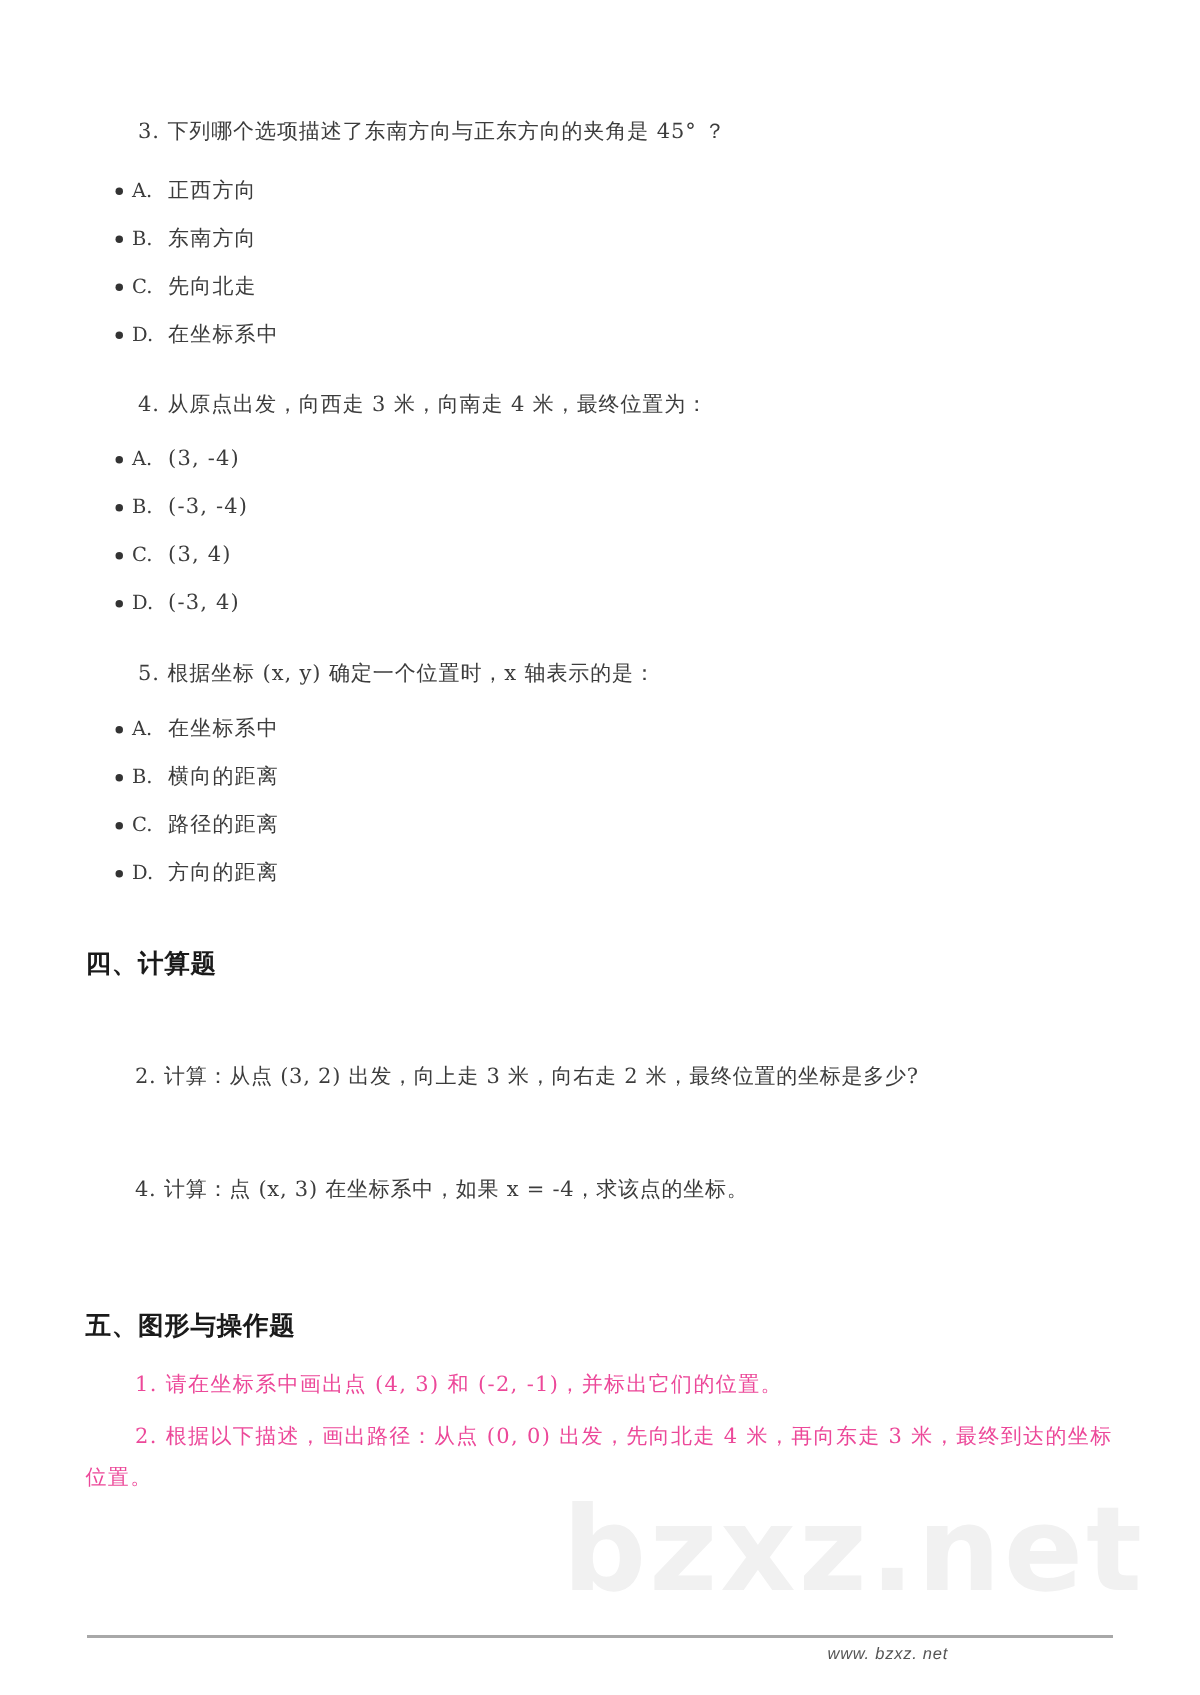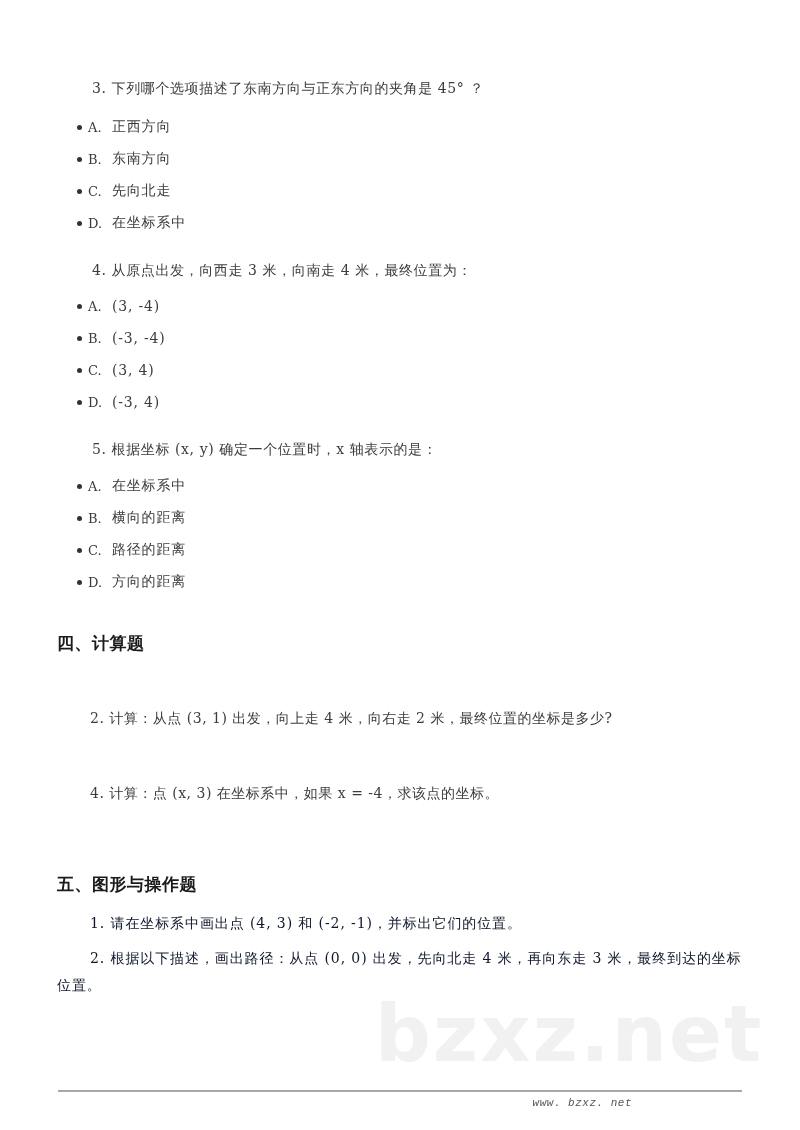--- a/index.html
+++ b/index.html
@@ -73,21 +73,21 @@
       color: #3c3c3c;
       white-space: nowrap;
       letter-spacing: 0.5px;
     }
     .para {
       position: absolute;
       left: 57px;
       width: 690px;
       font-size: 14px;
       line-height: 27px;
-      color: #0f172a;
+      color: #ec4899;
       text-indent: 33px;
       letter-spacing: 0.9px;
     }
     .watermark {
       position: absolute;
       left: 375px;
       top: 978px;
       font-family: "DejaVu Sans", "Liberation Sans", sans-serif;
       font-weight: bold;
       font-size: 78px;
@@ -100,21 +100,21 @@
       left: 58px;
       top: 1074px;
       width: 684px;
       height: 0;
       border-top: 2px solid #a8a8a8;
     }
     .footer-url {
       position: absolute;
       right: 60px;
       top: 1081px;
-      font-family: Liberation Mono, monospace;
+      font-family: Liberation Sans, sans-serif;
       font-style: italic;
       font-size: 11px;
       color: #555;
       letter-spacing: 0.5px;
     }
   </style>
 </head>
 <body>
 
 <div class="page">
@@ -179,21 +179,21 @@
     <span class="letter">C.</span>
     <span class="text">路径的距离</span>
   </div>
   <div class="option" style="top:556px">
     <span class="bullet"></span>
     <span class="letter">D.</span>
     <span class="text">方向的距离</span>
   </div>
 
   <div class="section-title" style="top:615px">四、计算题</div>
-  <div class="calc-item" style="top:692px">2.  计算：从点 (3,  1) 出发，向上走 4 米，向右走 2 米，最终位置的坐标是多少?</div>
+  <div class="calc-item" style="top:692px">2.  计算：从点 (3,  2) 出发，向上走 3 米，向右走 2 米，最终位置的坐标是多少?</div>
   <div class="calc-item" style="top:767px">4.  计算：点 (x,  3) 在坐标系中，如果 x = -4，求该点的坐标。</div>
 
   <div class="section-title" style="top:856px">五、图形与操作题</div>
   <div class="para" style="top:894px">1.  请在坐标系中画出点 (4,  3) 和 (-2,  -1)，并标出它们的位置。</div>
   <div class="para" style="top:929px">2.  根据以下描述，画出路径：从点 (0,  0) 出发，先向北走 4 米，再向东走 3 米，最终到达的坐标位置。</div>
 
   <div class="watermark">bzxz.net</div>
 
   <div class="footer-line"></div>
   <div class="footer-url">www. bzxz. net</div>

